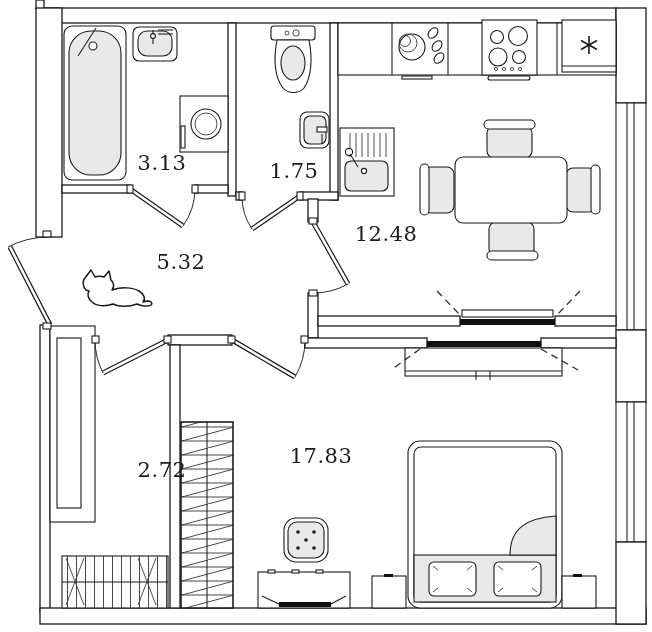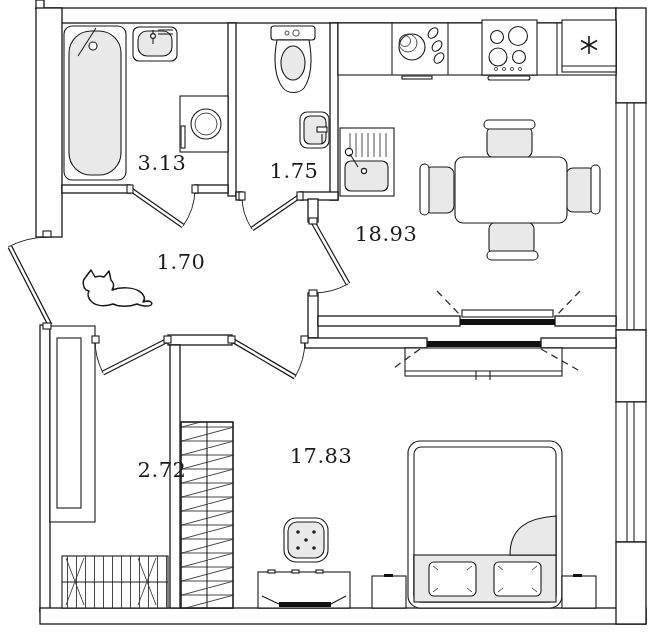--- a/index.html
+++ b/index.html
@@ -302,17 +302,17 @@
     <line class="leafB" x1="232" y1="340" x2="295" y2="377"></line>
     <line class="leafW" x1="232" y1="340" x2="295" y2="377"></line>
     <path class="arc" d="M305,340 A73,73 0 0 1 295,377"></path>
     <rect class="wh" x="228" y="336" width="7" height="7"></rect>
     <rect class="wh" x="301" y="336" width="7" height="7"></rect>
   </g>
 </svg>
 
   <div class="room-label" style="left:162px;top:163px;">3.13</div>
   <div class="room-label" style="left:294px;top:171px;">1.75</div>
-  <div class="room-label" style="left:386px;top:234px;">18.93</div>
-  <div class="room-label" style="left:181px;top:262px;">1.70</div>
+  <div class="room-label" style="left:386px;top:234px;">12.48</div>
+  <div class="room-label" style="left:181px;top:262px;">5.32</div>
   <div class="room-label" style="left:134px;top:470px;margin-left:28px;">2.72</div>
   <div class="room-label" style="left:321px;top:456px;">17.83</div>
 </div>
 
 </body></html>

